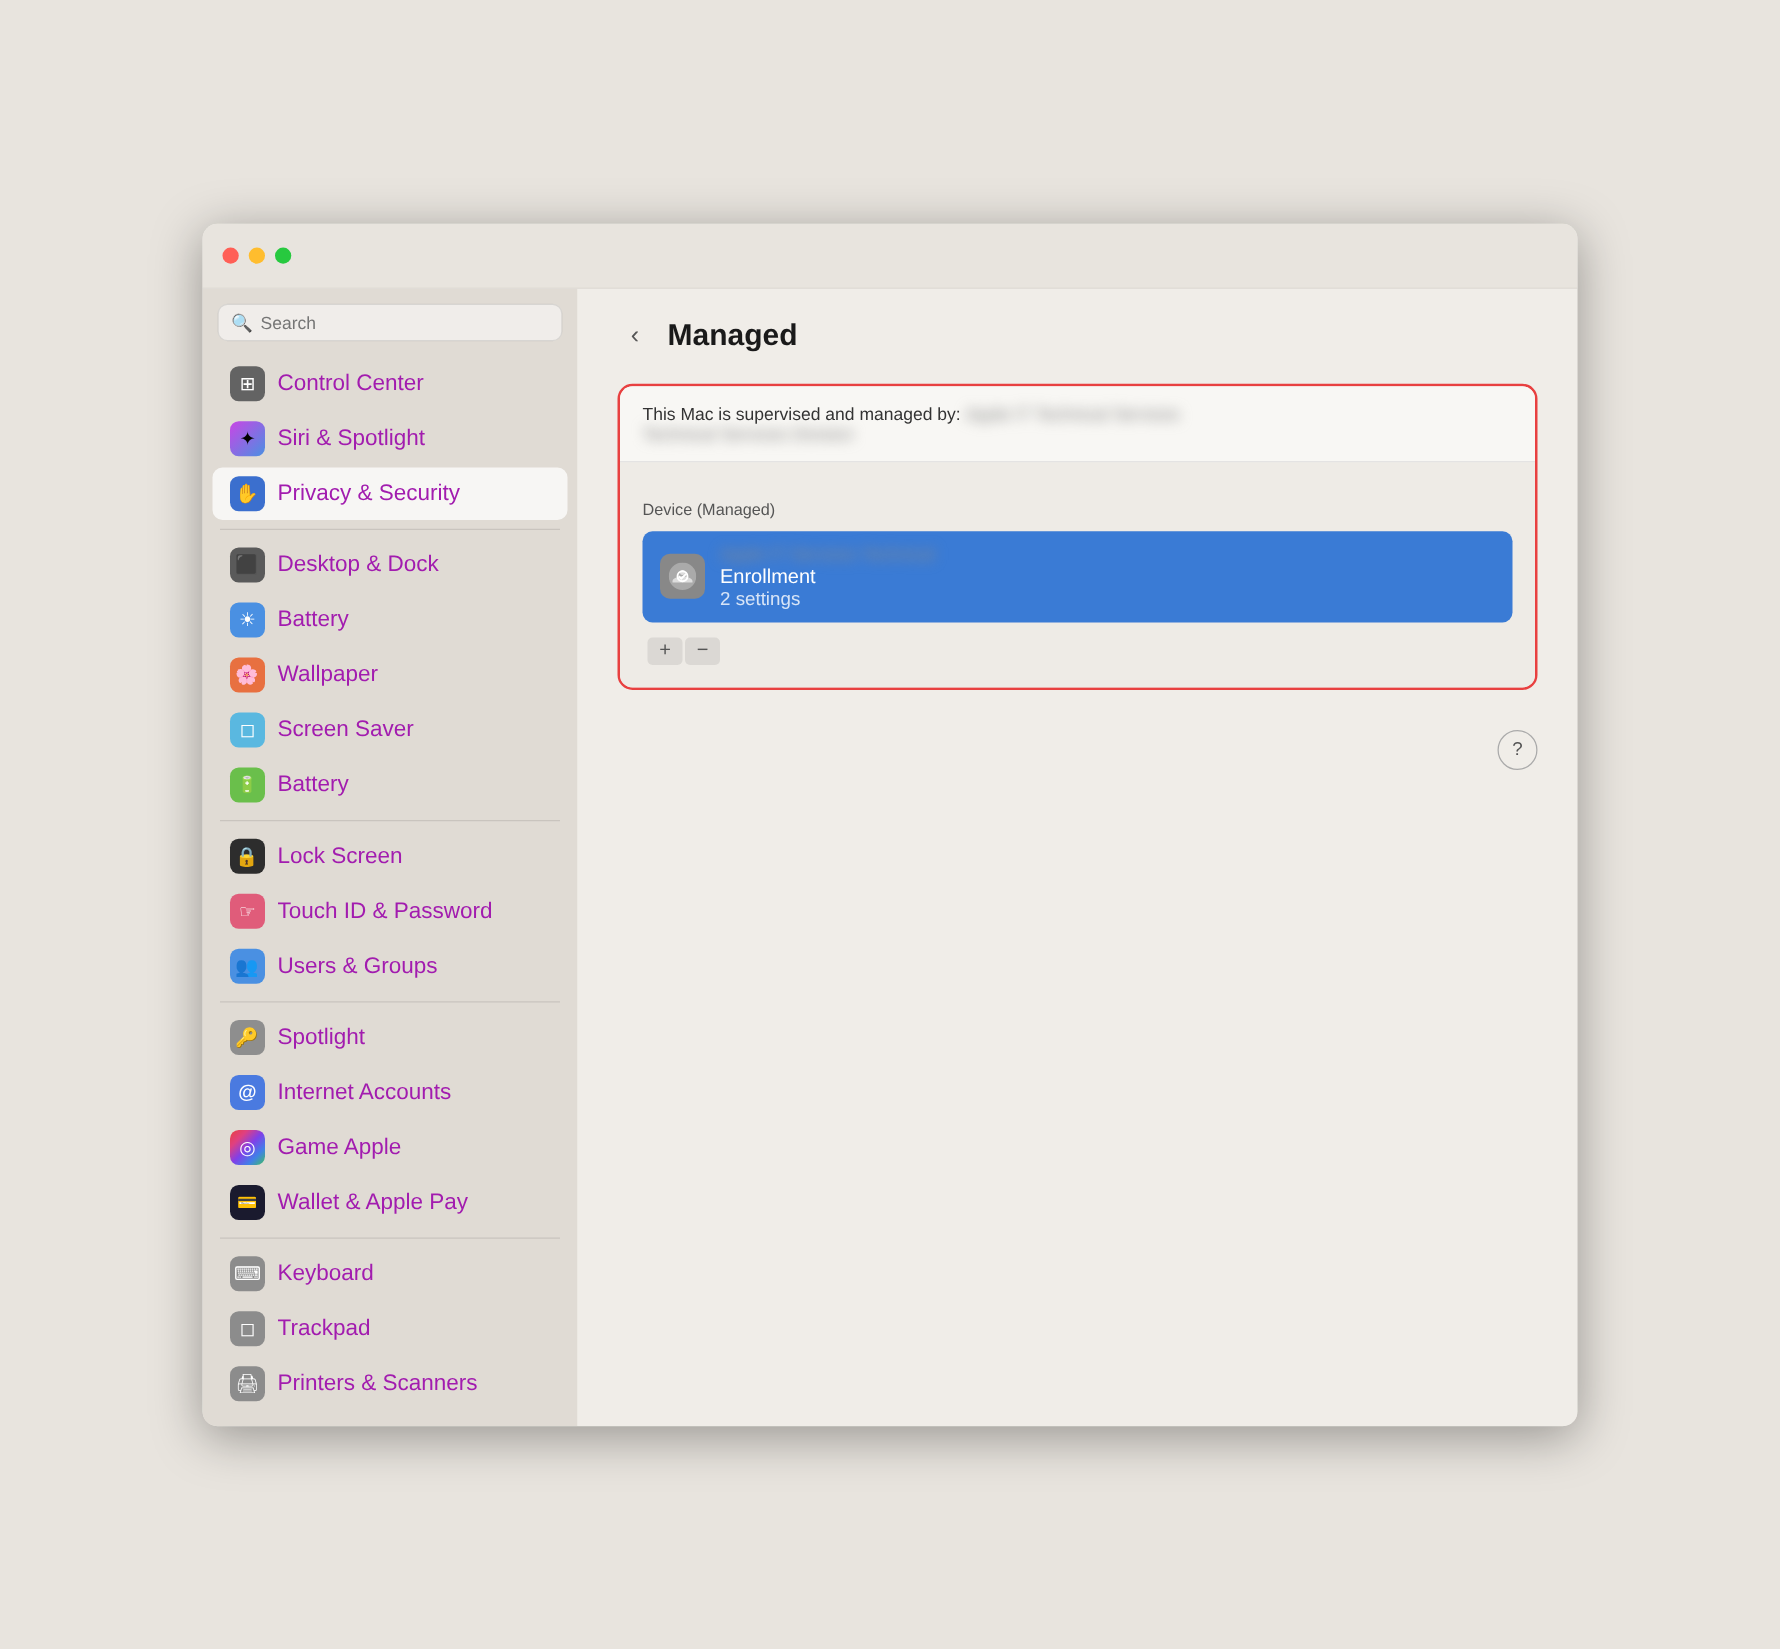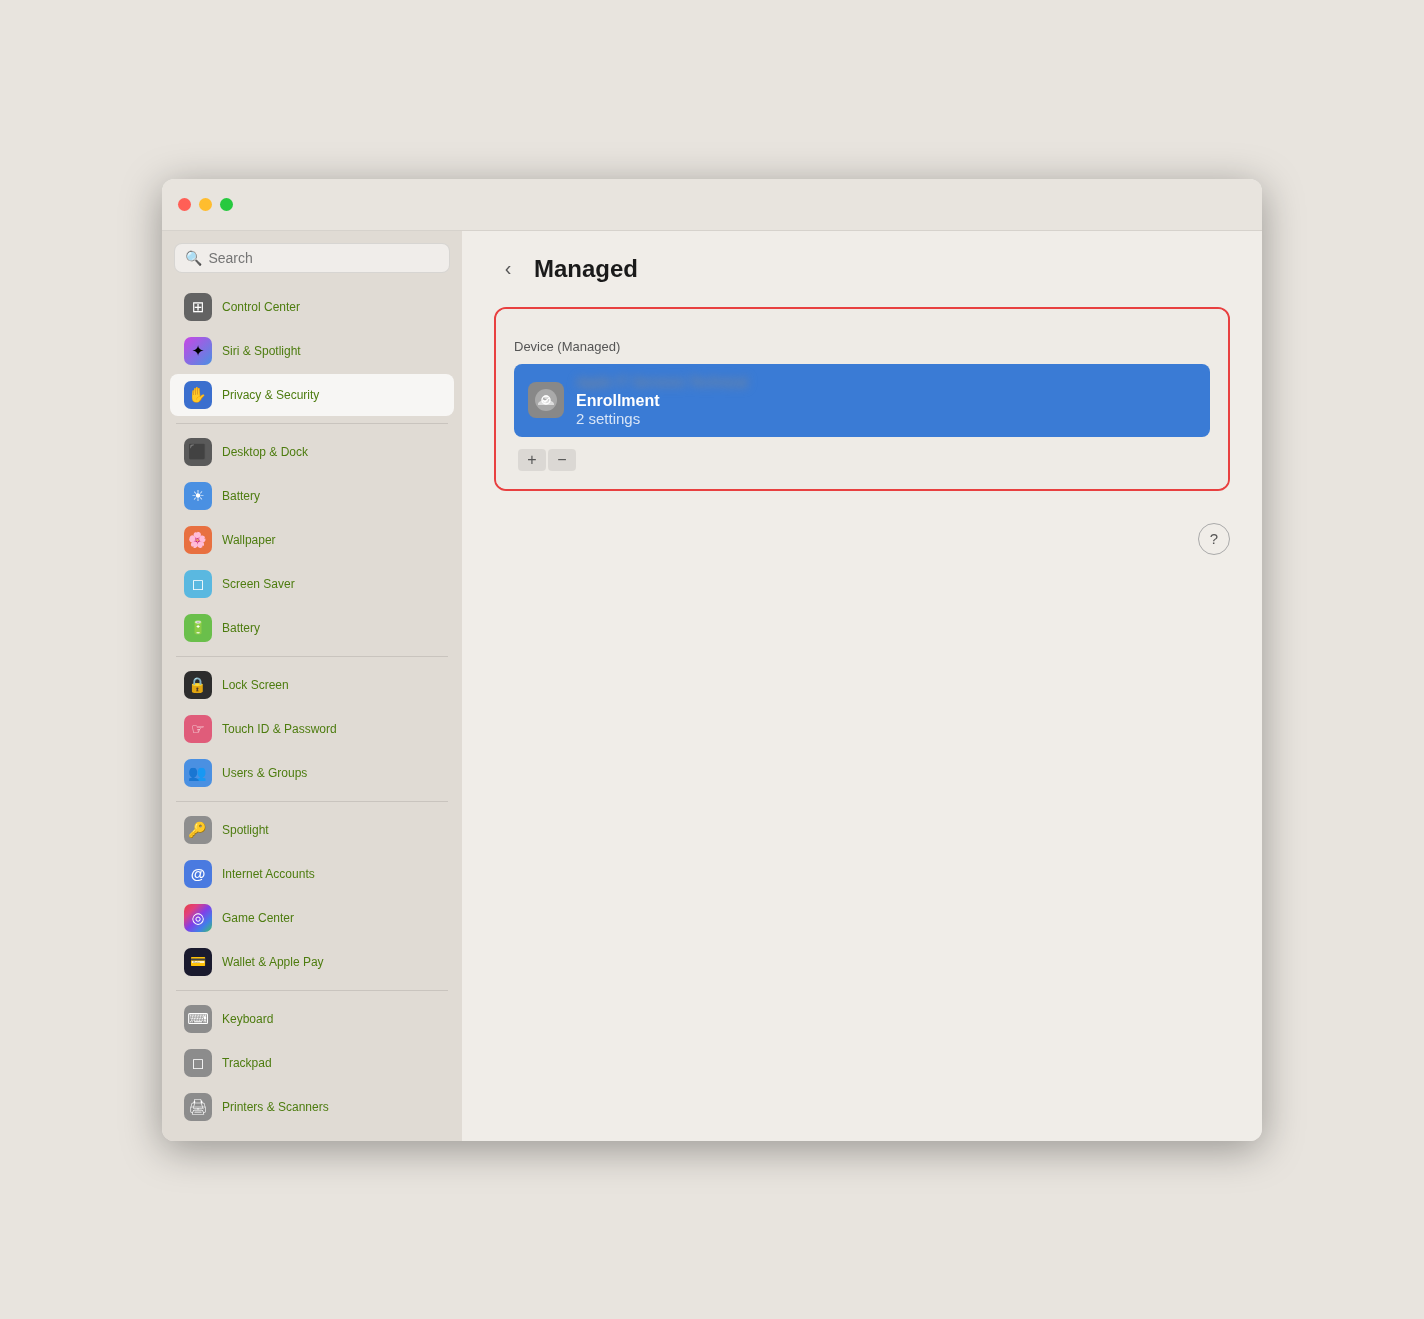--- a/index.html
+++ b/index.html
@@ -98,22 +98,22 @@
       width: 28px;
       height: 28px;
       border-radius: 7px;
       display: flex;
       align-items: center;
       justify-content: center;
       font-size: 16px;
       flex-shrink: 0;
     }
     .sidebar-item-label {
-      font-size: 12px;
-      color: #4d7c0f;
+      font-size: 18px;
+      color: #a21caf;
       font-weight: 400;
     }
     .sidebar-divider {
       height: 1px;
       background: rgba(0,0,0,0.1);
       margin: 6px 14px;
     }
     
     .icon-control-center { background: #636363; }
     .icon-siri { background: linear-gradient(135deg, #c946e5, #4a90e2); }
@@ -218,21 +218,21 @@
       flex: 1;
     }
     .enrollment-name {
       font-size: 14px;
       color: rgba(255,255,255,0.7);
       margin-bottom: 2px;
     }
     .enrollment-title {
       font-size: 16px;
       color: #fff;
-      font-weight: 700;
+      font-weight: 400;
     }
     .enrollment-settings {
       font-size: 15px;
       color: rgba(255,255,255,0.8);
     }
     .add-remove-row {
       display: flex;
       gap: 2px;
       padding: 2px 4px 8px 4px;
     }
@@ -382,21 +382,21 @@
         <div class="sidebar-item-icon icon-internet">
           <span style="color:white;font-size:15px;font-weight:bold;">@</span>
         </div>
         <span class="sidebar-item-label">Internet Accounts</span>
       </div>
 
       <div class="sidebar-item">
         <div class="sidebar-item-icon icon-gamecenter">
           <span style="color:white;font-size:15px;">◎</span>
         </div>
-        <span class="sidebar-item-label">Game Center</span>
+        <span class="sidebar-item-label">Game Apple</span>
       </div>
 
       <div class="sidebar-item">
         <div class="sidebar-item-icon icon-wallet">
           <span style="color:white;font-size:13px;">💳</span>
         </div>
         <span class="sidebar-item-label">Wallet &amp; Apple Pay</span>
       </div>
 
       <div class="sidebar-divider"></div>
@@ -428,20 +428,26 @@
 
       <div class="page-header">
         <div class="back-button">
           <span>‹</span>
         </div>
         <h1 class="page-title">Managed</h1>
       </div>
 
       <div class="profiles-card">
 
+        <div class="supervised-banner">
+          <span>This Mac is supervised and managed by:</span>
+          <span class="blurred-text">Apple IT Technical Services</span>
+          <br>
+          <span class="blurred-text">Technical Services Division</span>
+        </div>
 
         <div class="device-managed-section">
           <div class="device-managed-label">Device (Managed)</div>
 
           <div class="enrollment-row">
             <div class="enrollment-icon">
               <svg width="22" height="22" viewBox="0 0 22 22" fill="none" xmlns="http://www.w3.org/2000/svg">
                 <circle cx="11" cy="11" r="11" fill="#aaa"></circle>
                 <path d="M11 6a2 2 0 110 4 2 2 0 010-4zm0 5c2.67 0 8 1.34 8 4v1H3v-1c0-2.66 5.33-4 8-4z" fill="white" opacity="0.6"></path>
                 <circle cx="11" cy="11" r="4" stroke="white" stroke-width="1.5" fill="none"></circle>

